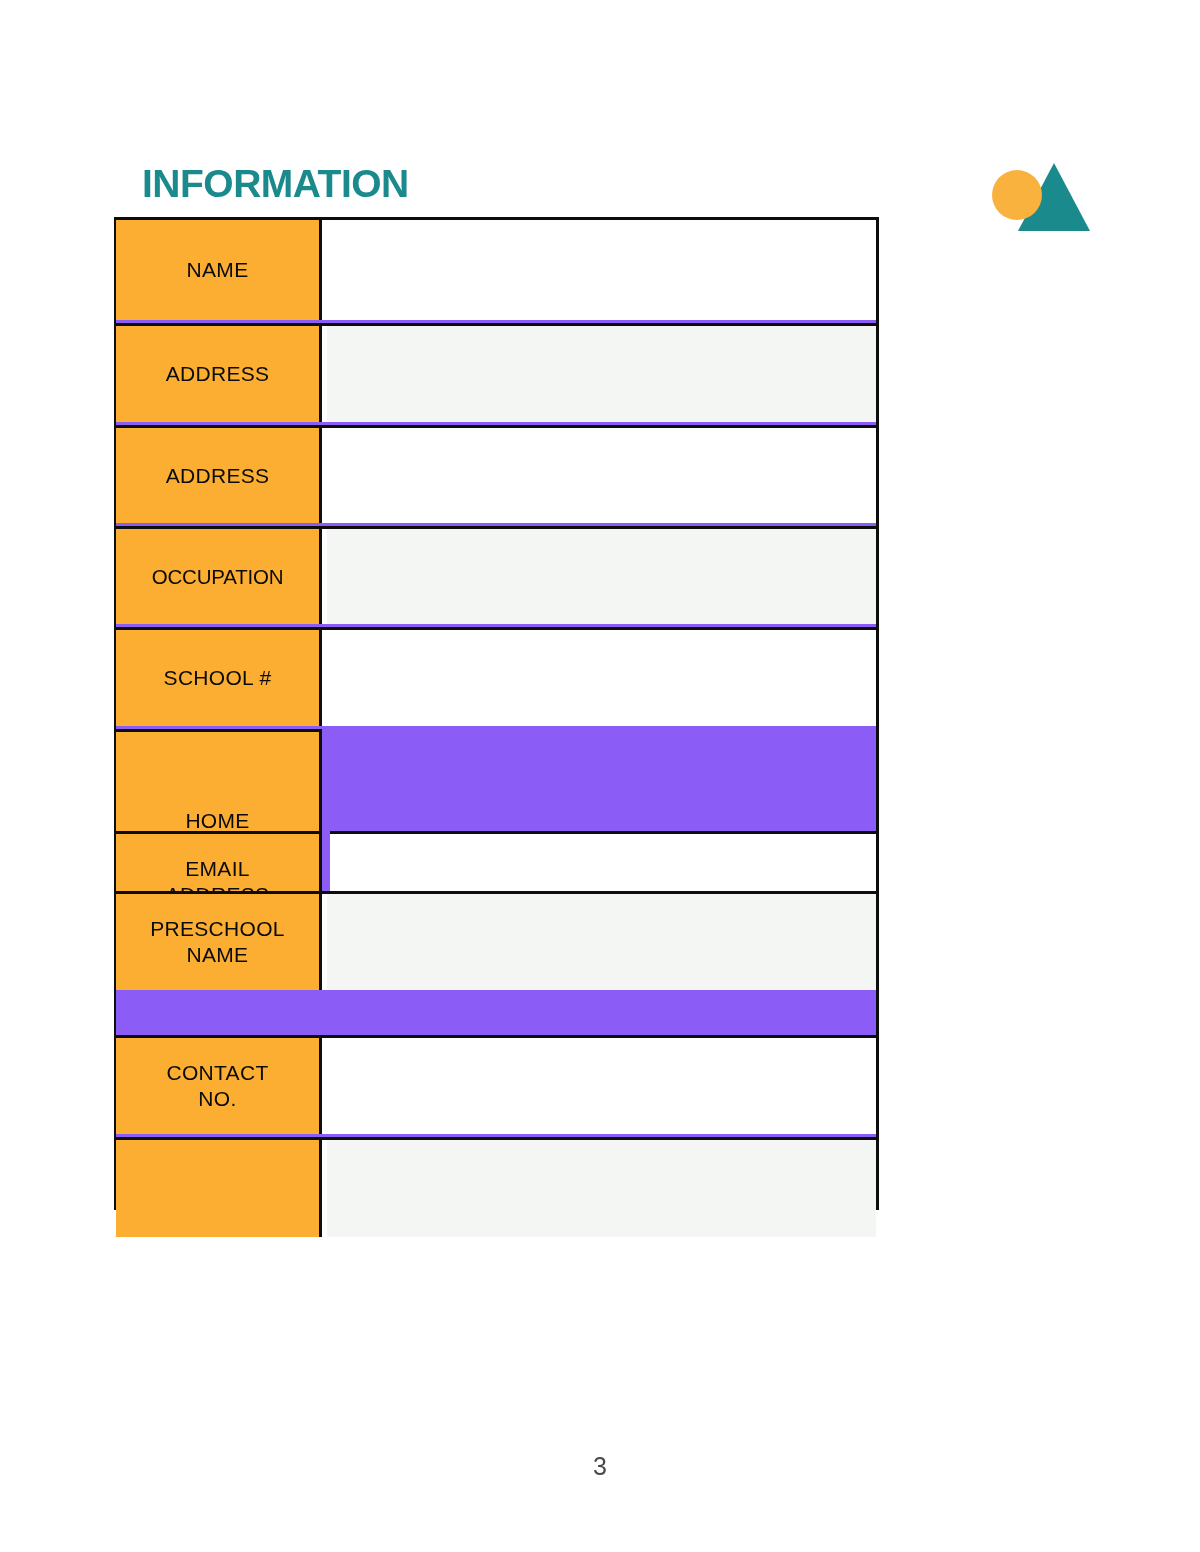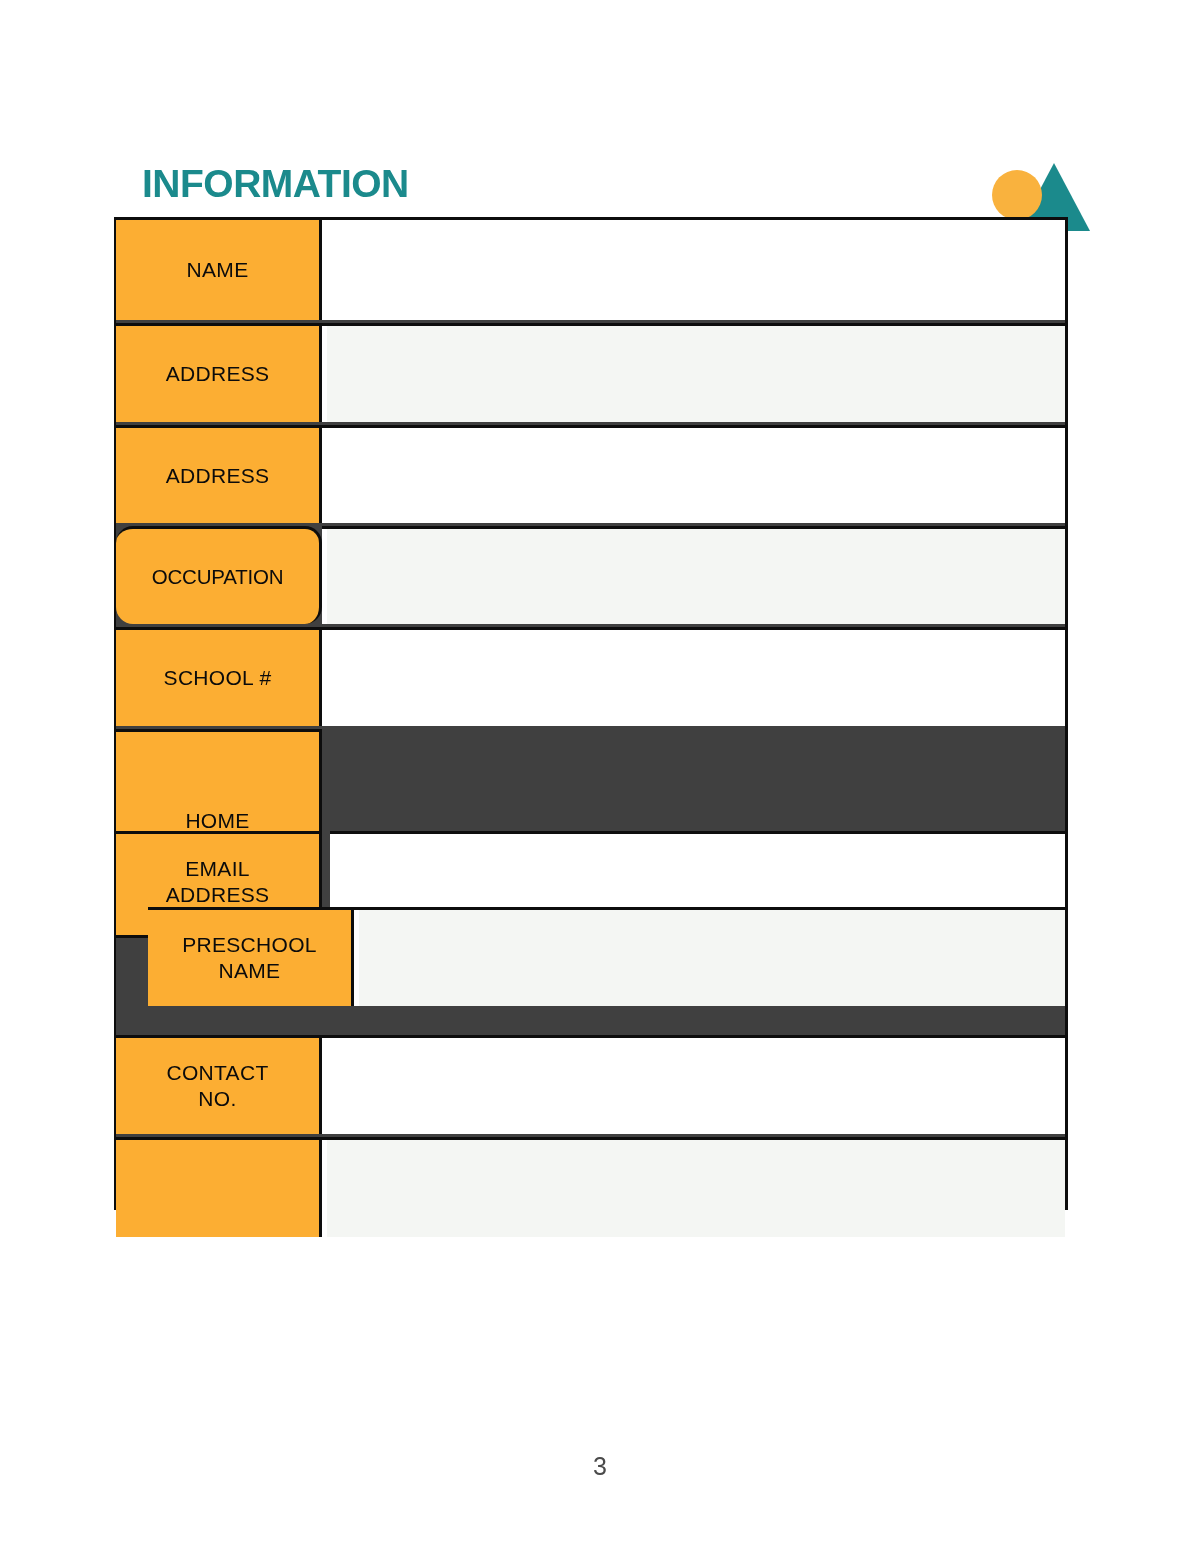--- a/index.html
+++ b/index.html
@@ -61,28 +61,28 @@
     line-height: 1.0;
     white-space: nowrap;
     z-index: 2;
   }
 
   
   .table-frame {
     position: absolute;
     left: 114px;
     top: 217px;
-    width: 954px;
+    width: 765px;
     height: 993px;
     border-top: 3px solid #0d0d0d;
     border-bottom: 3px solid #0d0d0d;
     border-left: 2px solid #0d0d0d;
     border-right: 3px solid #0d0d0d;
     box-sizing: border-box;
-    background: #404040;
+    background: #8b5cf6;
     z-index: 3;
   }
 
   .rows {
     position: absolute;
     left: 0;
     top: 0;
     right: 0;
     bottom: 0;
   }
@@ -110,21 +110,20 @@
     text-align: center;
     font-size: 21px;
     color: #0b0b0b;
     line-height: 1.22;
     letter-spacing: 0.3px;
     padding: 0 1px;
   }
   .label-cell.tight {
     font-size: 20.5px;
     letter-spacing: -0.2px;
-    border-radius: 17px;
   }
 
   .value-cell {
     flex: 1 1 auto;
     box-sizing: border-box;
     background: #ffffff;
     padding-left: 5px;
   }
   .value-inner {
     width: 100%;
@@ -198,21 +197,21 @@
           <div class="value-cell shaded">
             <div class="value-inner"></div>
           </div>
         </div>
         <div class="row" style="top: 611px; height: 99px; gap: 8px;">
           <div class="label-cell">EMAIL<br>ADDRESS</div>
           <div class="value-cell plain">
             <div class="value-inner"></div>
           </div>
         </div>
-        <div class="row" style="top: 687px; height: 99px; padding-left: 32px;">
+        <div class="row" style="top: 671px; height: 99px;">
           <div class="label-cell">PRESCHOOL<br>NAME</div>
           <div class="value-cell shaded">
             <div class="value-inner"></div>
           </div>
         </div>
         <div class="row" style="top: 815px; height: 99px;">
           <div class="label-cell">CONTACT<br>NO.</div>
           <div class="value-cell plain">
             <div class="value-inner"></div>
           </div>

